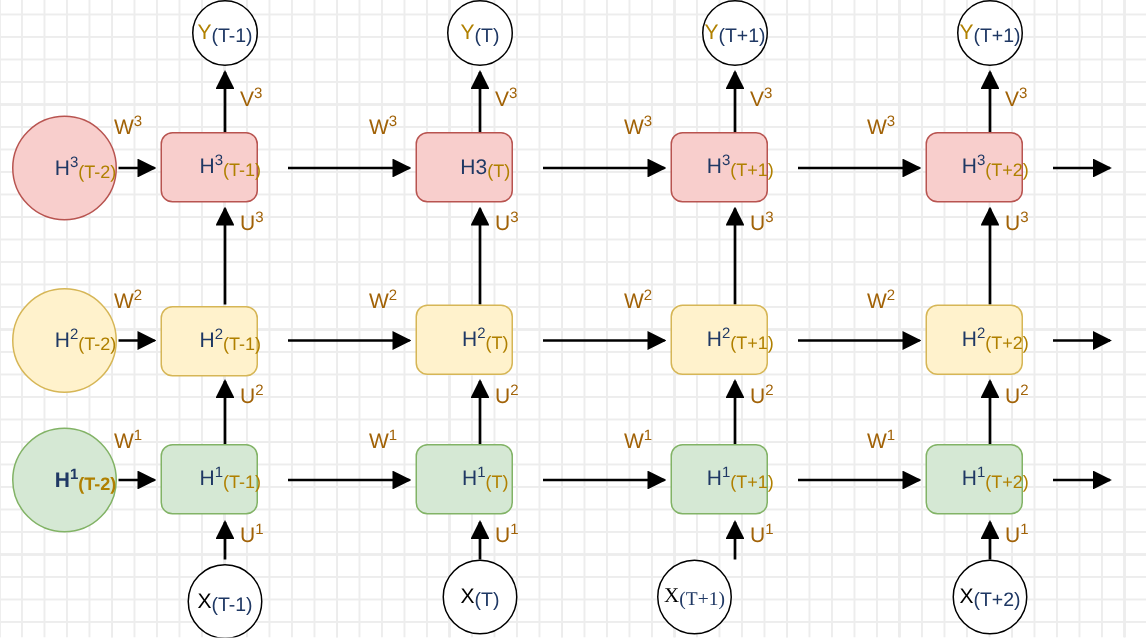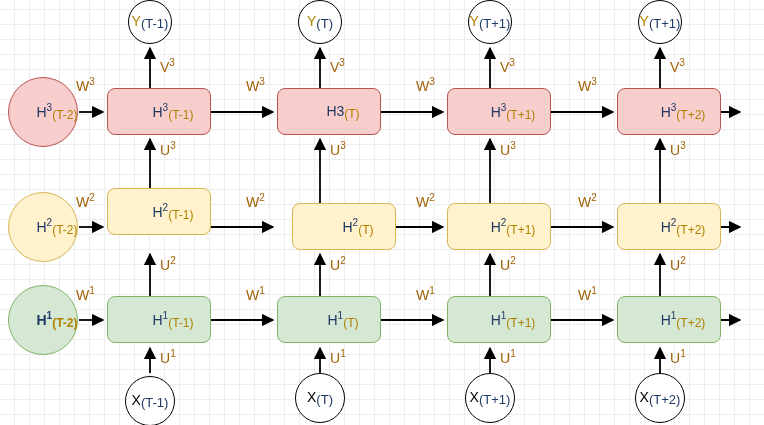--- a/index.html
+++ b/index.html
@@ -22,21 +22,21 @@
   }
   #svglayer{position:absolute;left:0;top:0;width:764px;height:425px;}
 
   .node{
     position:absolute;
     display:flex;align-items:center;justify-content:center;
     box-sizing:border-box;
     white-space:nowrap;
   }
   .hbox{
-    width:104px;height:47px;border-radius:8px;border-width:1.6px;border-style:solid;
+    width:65px;height:47px;border-radius:8px;border-width:1.6px;border-style:solid;
     font-size:14px;
   }
   .hbox.l3{background:#f8cecc;border-color:#b85450;}
   .hbox.l2{background:#fff2cc;border-color:#d6b656;}
   .hbox.l1{background:#d5e8d4;border-color:#82b366;}
 
   .hcirc{
     width:70px;height:70px;border-radius:50%;border-width:1.6px;border-style:solid;
     font-size:14px;
   }
@@ -143,24 +143,24 @@
   <span class="nodetext"><span class="base" style="color:#1f3864">H</span><span class="sup" style="color:#1f3864">3</span><span class="sub" style="color:#b08000">(T+1)</span></span>
 </div>
 <div class="node hbox l3" style="left:617px;top:88px;">
   <span class="nodetext"><span class="base" style="color:#1f3864">H</span><span class="sup" style="color:#1f3864">3</span><span class="sub" style="color:#b08000">(T+2)</span></span>
 </div>
 
 <div class="node hcirc l2" style="left:8px;top:192px;">
   <span class="nodetext"><span class="base" style="color:#1f3864">H</span><span class="sup" style="color:#1f3864">2</span><span class="sub" style="color:#b08000">(T-2)</span></span>
 </div>
 
-<div class="node hbox l2" style="left:107px;top:188px;">
+<div class="node hbox l2" style="left:107px;top:204px;">
   <span class="nodetext"><span class="base" style="color:#1f3864">H</span><span class="sup" style="color:#1f3864">2</span><span class="sub" style="color:#b08000">(T-1)</span></span>
 </div>
-<div class="node hbox l2" style="left:292px;top:203px;">
+<div class="node hbox l2" style="left:277px;top:203px;">
   <span class="nodetext"><span class="base" style="color:#1f3864">H</span><span class="sup" style="color:#1f3864">2</span><span class="sub" style="color:#b08000">(T)</span></span>
 </div>
 <div class="node hbox l2" style="left:447px;top:203px;">
   <span class="nodetext"><span class="base" style="color:#1f3864">H</span><span class="sup" style="color:#1f3864">2</span><span class="sub" style="color:#b08000">(T+1)</span></span>
 </div>
 <div class="node hbox l2" style="left:617px;top:203px;">
   <span class="nodetext"><span class="base" style="color:#1f3864">H</span><span class="sup" style="color:#1f3864">2</span><span class="sub" style="color:#b08000">(T+2)</span></span>
 </div>
 
 <div class="node hcirc l1" style="left:8px;top:285px;font-weight:bold;">
@@ -179,21 +179,21 @@
 <div class="node hbox l1" style="left:617px;top:296px;">
   <span class="nodetext"><span class="base" style="color:#1f3864">H</span><span class="sup" style="color:#1f3864">1</span><span class="sub" style="color:#b08000">(T+2)</span></span>
 </div>
 
 <div class="node iocirc xcirc" style="left:125px;top:376px;">
   <span class="ioglyph"><span class="base" style="color:#000000">X</span><span class="sub" style="color:#1f3864">(T-1)</span></span>
 </div>
 <div class="node iocirc xcirc" style="left:295px;top:373px;">
   <span class="ioglyph"><span class="base" style="color:#000000">X</span><span class="sub" style="color:#1f3864">(T)</span></span>
 </div>
-<div class="node iocirc xcirc" style="left:465px;top:373px;">
+<div class="node iocirc xcirc" style="left:438px;top:373px;font-family:Liberation Serif, serif;">
   <span class="ioglyph"><span class="base" style="color:#000000">X</span><span class="sub" style="color:#1f3864">(T+1)</span></span>
 </div>
 <div class="node iocirc xcirc" style="left:635px;top:373px;">
   <span class="ioglyph"><span class="base" style="color:#000000">X</span><span class="sub" style="color:#1f3864">(T+2)</span></span>
 </div>
 
 <div class="wlabel" style="left:160px;top:57px;"><span class="b">V</span><span class="s">3</span></div>
 <div class="wlabel" style="left:330px;top:57px;"><span class="b">V</span><span class="s">3</span></div>
 <div class="wlabel" style="left:500px;top:57px;"><span class="b">V</span><span class="s">3</span></div>
 <div class="wlabel" style="left:670px;top:57px;"><span class="b">V</span><span class="s">3</span></div>

